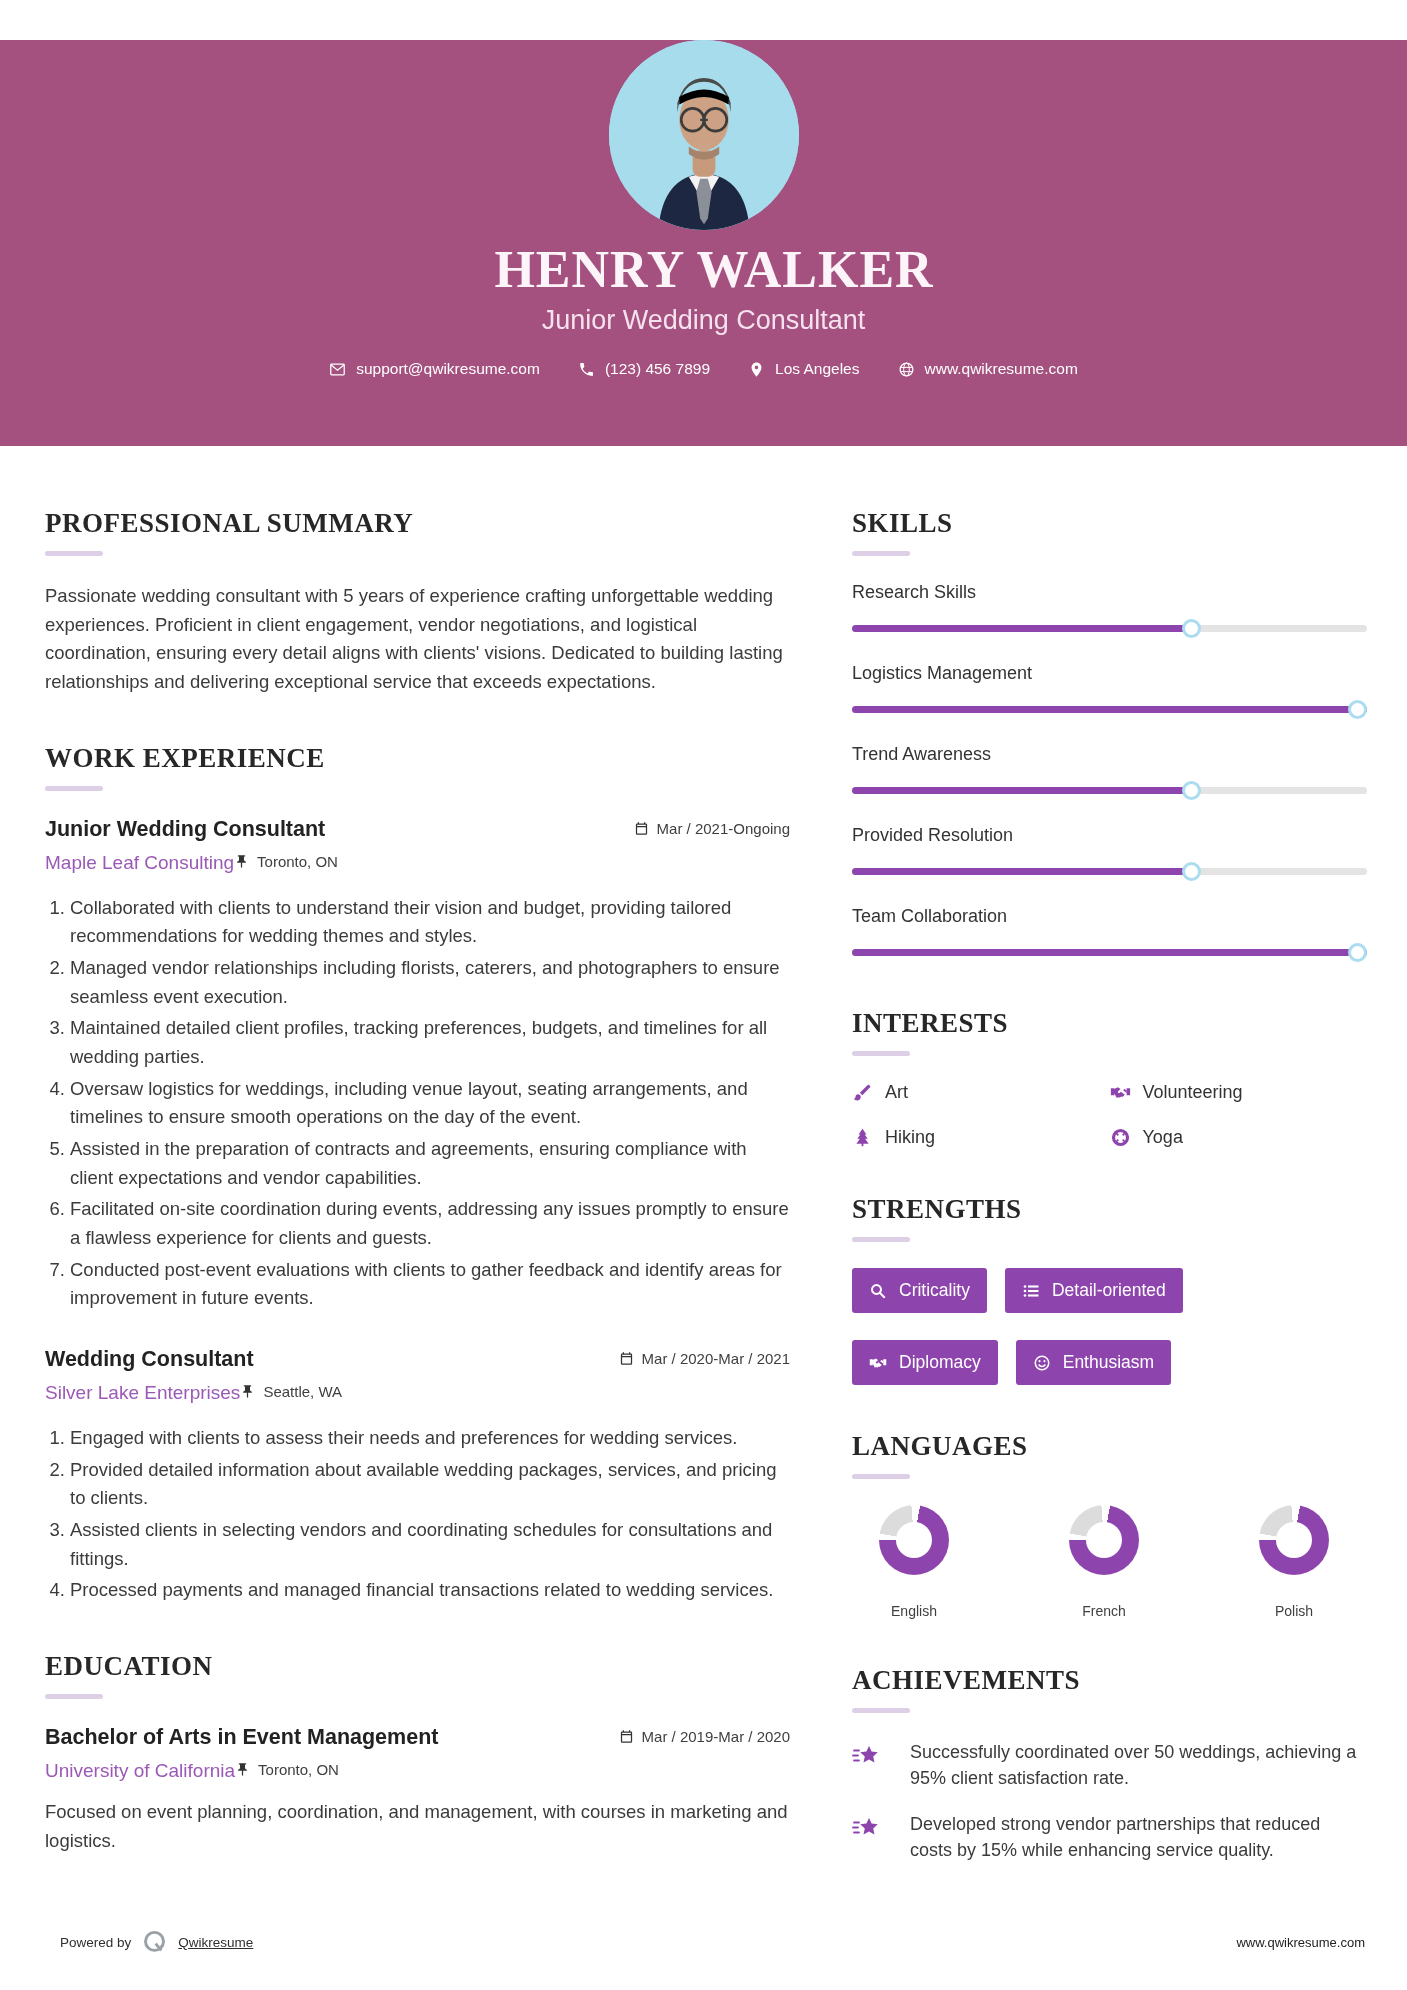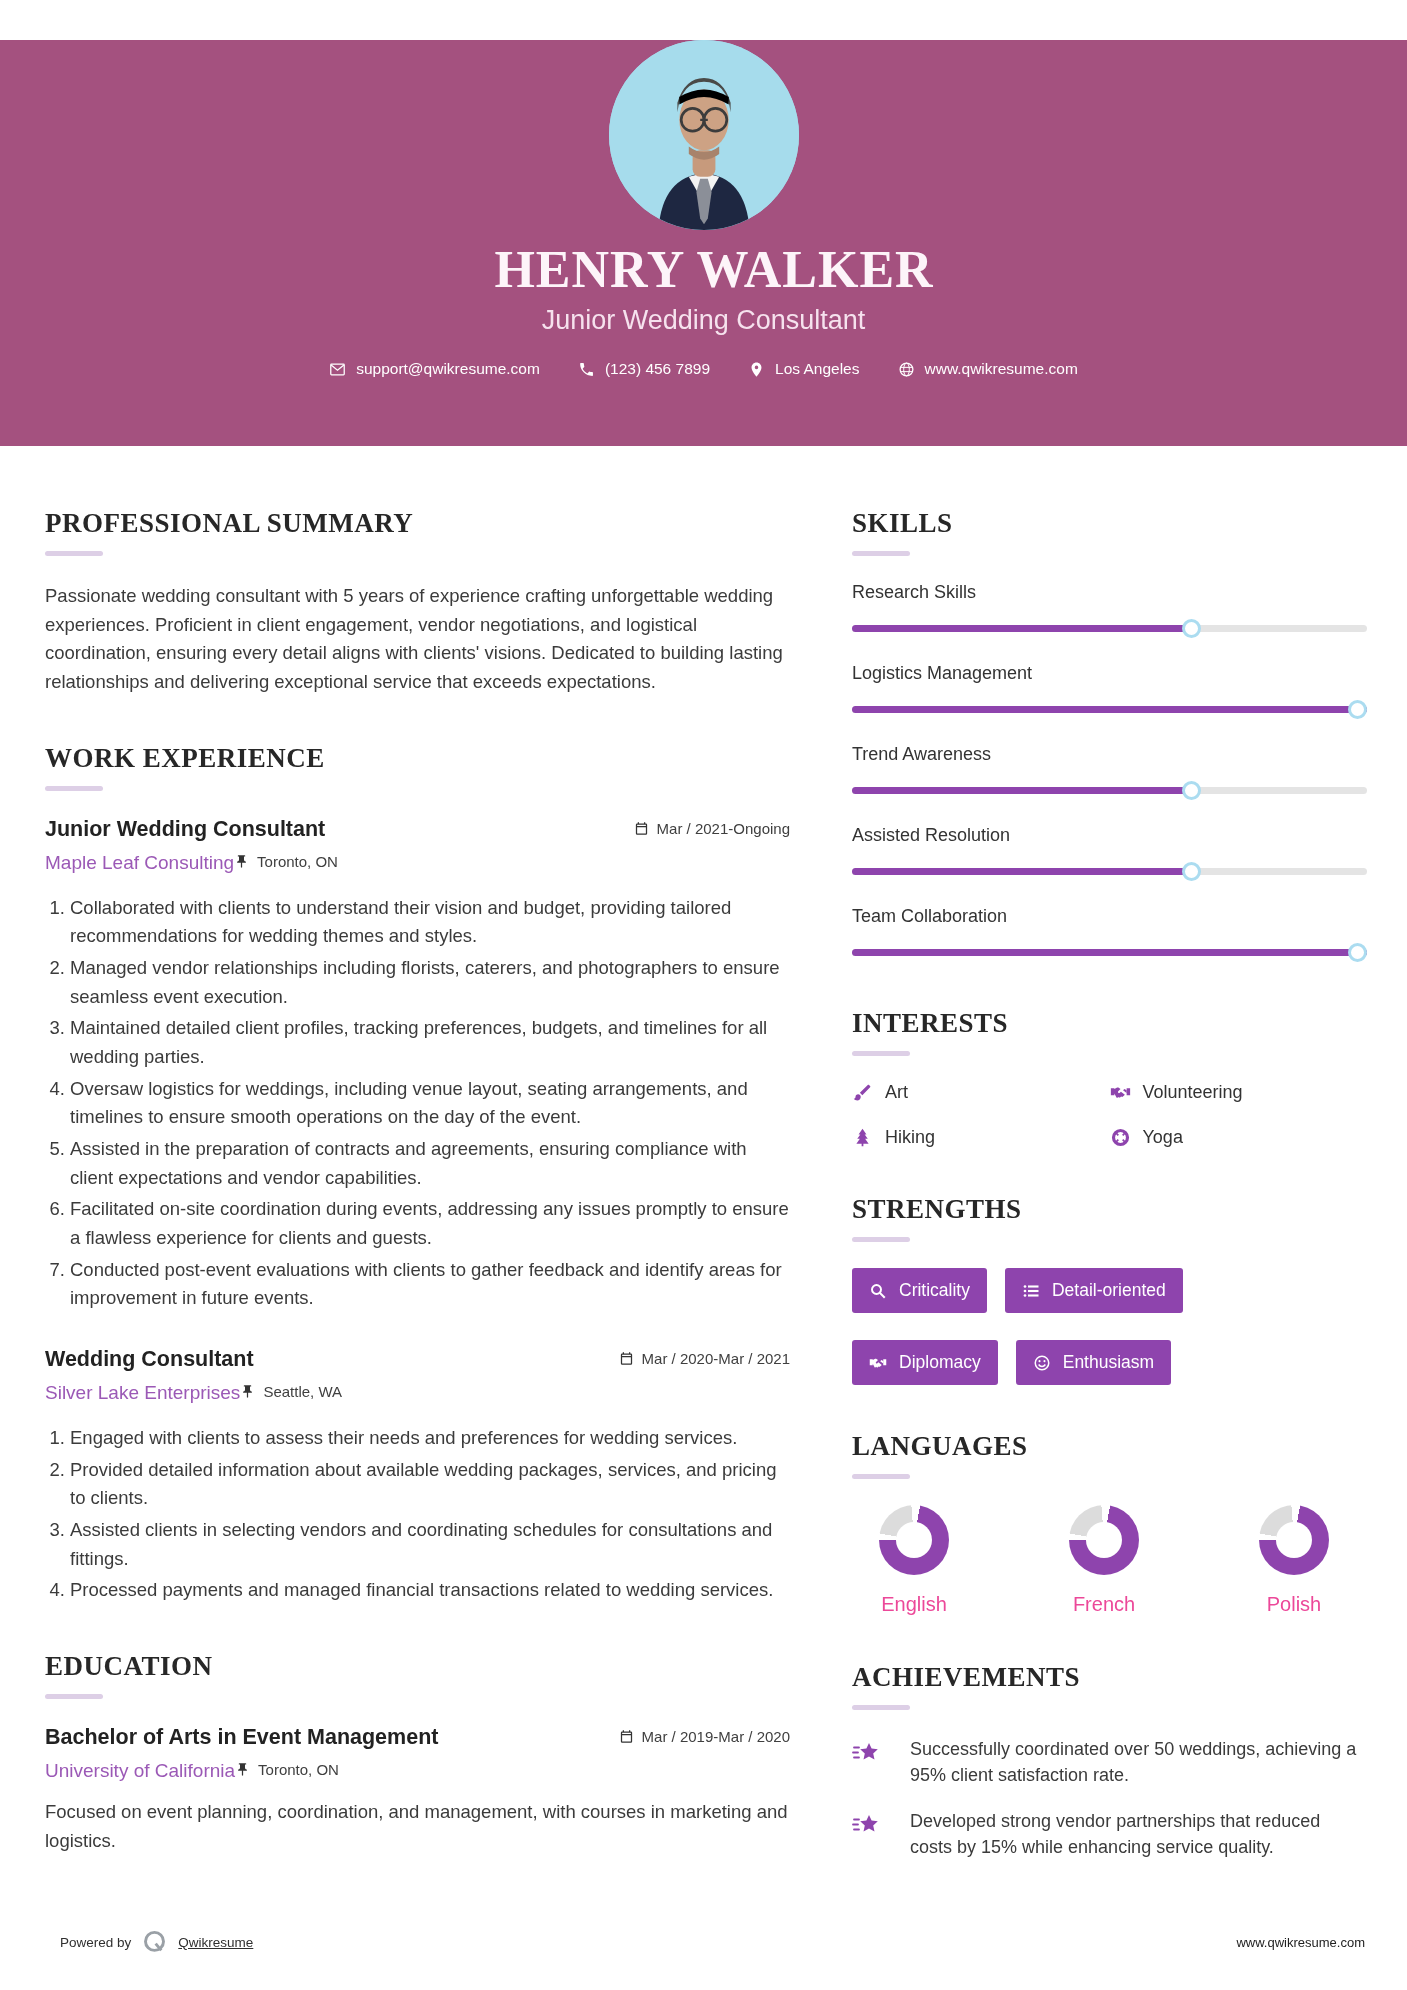--- a/index.html
+++ b/index.html
@@ -56,21 +56,21 @@
   
   .str-wrap { display:flex; flex-wrap:wrap; gap:27px 18px; max-width:420px; }
   .str-tag { display:inline-flex; align-items:center; gap:12px; background:#8e44ad; color:#fff; font-size:17.5px; padding:12px 17px; border-radius:3px; }
   .str-tag svg { width:18px; height:18px; fill:#fff; stroke:#fff; }
 
   
   .lang-row { display:flex; gap:98px; margin-left:16px; }
   .lang { display:flex; flex-direction:column; align-items:center; width:92px; }
   .donut { width:70px; height:70px; border-radius:50%; position:relative; }
   .donut::after { content:""; position:absolute; inset:17px; border-radius:50%; background:#fff; }
-  .lang-name { margin-top:18px; font-size:20px; color:#ec4899; }
+  .lang-name { margin-top:28px; font-size:14px; color:#404040; }
 
   
   .ach-item { display:flex; gap:28px; margin-bottom:20px; }
   .ach-item svg { width:30px; height:30px; flex:0 0 30px; margin-top:2px; }
   .ach-text { font-size:18px; line-height:1.45; color:#3b3b3b; }
 
   
   .footer { position:absolute; left:0; right:0; bottom:34px; display:flex; justify-content:space-between; align-items:center; padding:0 42px 0 60px; }
   .fleft { display:flex; align-items:center; gap:10px; font-size:13.5px; color:#2f2f2f; }
   .fleft svg { width:27px; height:27px; }
@@ -255,21 +255,21 @@
             </div>
             <div class="skill">
               <div class="skill-label">Trend Awareness</div>
               <div class="slider">
                 <div class="track"></div>
                 <div class="fill" style="width:66%"></div>
                 <div class="knob" style="left:calc(66% - 10px)"></div>
               </div>
             </div>
             <div class="skill">
-              <div class="skill-label">Assisted Resolution</div>
+              <div class="skill-label">Provided Resolution</div>
               <div class="slider">
                 <div class="track"></div>
                 <div class="fill" style="width:66%"></div>
                 <div class="knob" style="left:calc(66% - 10px)"></div>
               </div>
             </div>
             <div class="skill">
               <div class="skill-label">Team Collaboration</div>
               <div class="slider">
                 <div class="track"></div>

